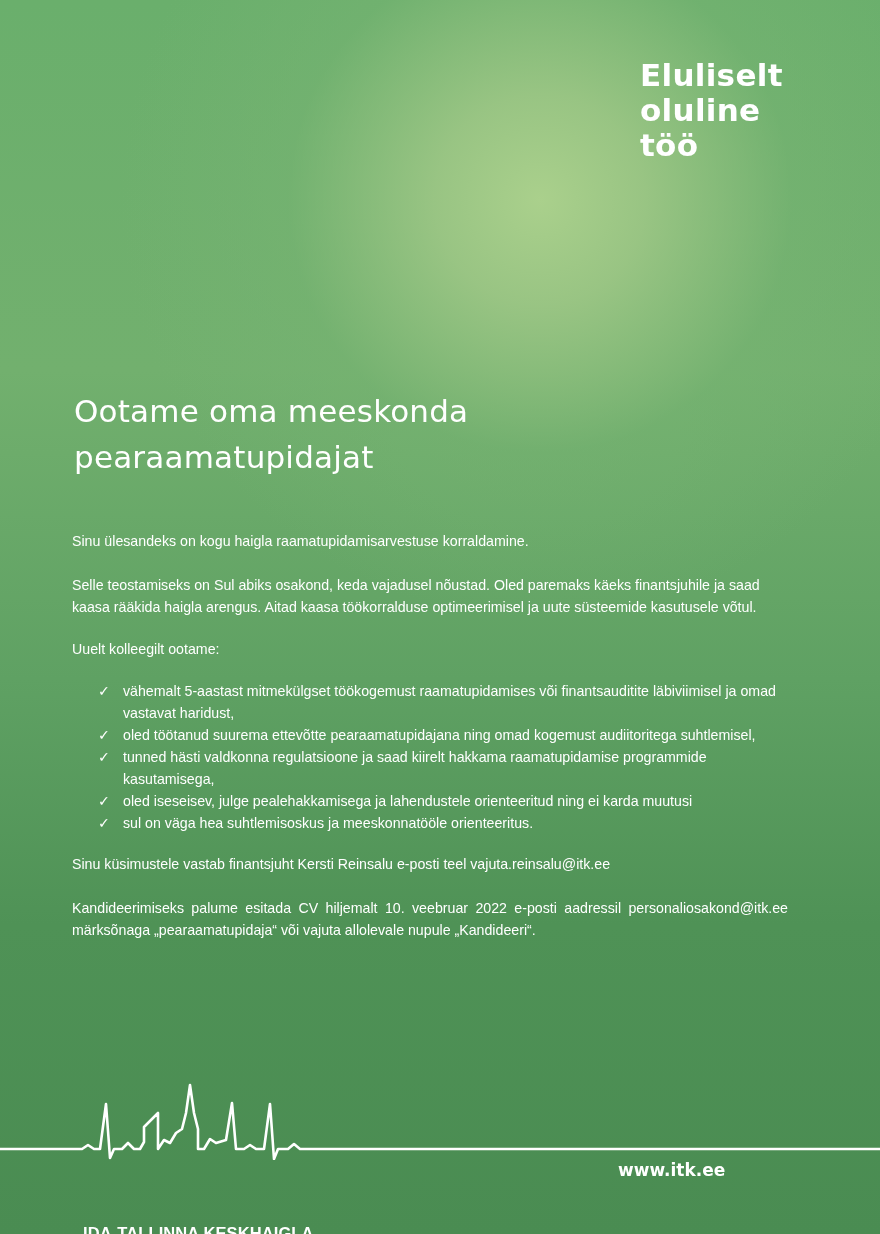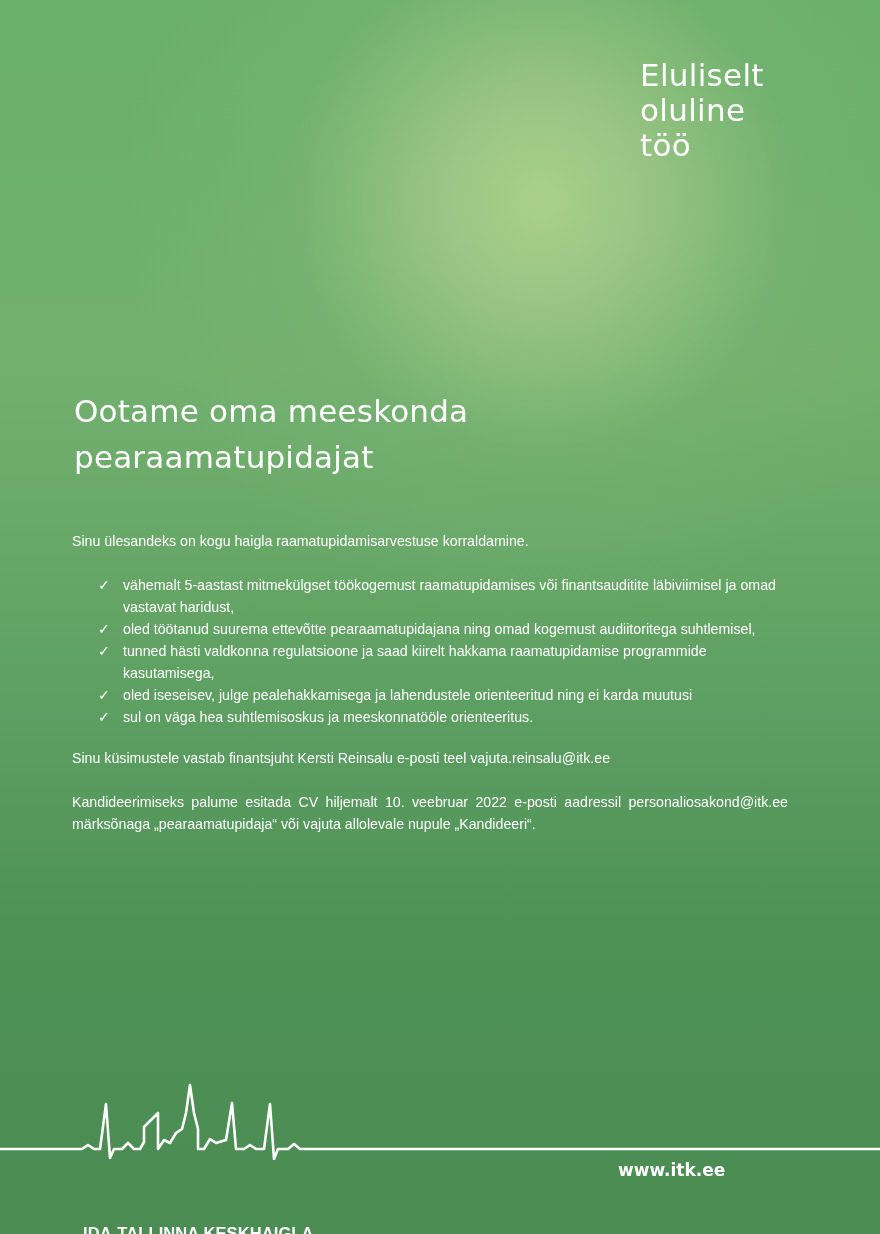--- a/index.html
+++ b/index.html
@@ -6,21 +6,21 @@
   body {
     width: 880px; height: 1234px; overflow: hidden; position: relative;
     font-family: "DejaVu Sans", sans-serif;
     color: #ffffff;
     background:
       radial-gradient(ellipse 420px 420px at 540px 200px, rgba(170,208,140,1) 0%, rgba(160,200,135,0.85) 25%, rgba(120,180,115,0.45) 60%, rgba(100,165,100,0) 100%),
       linear-gradient(180deg, #6aaf6c 0%, #72b06e 30%, #5fa163 55%, #4f9256 75%, #4a8c52 100%);
   }
   .tagline {
     position: absolute; left: 640px; top: 58px;
-    font-family: "DejaVu Sans", sans-serif; font-weight: normal;
+    font-family: "DejaVu Sans", sans-serif; font-weight: bold;
     font-size: 31px; line-height: 35px; letter-spacing: 0.3px;
   }
   .tagline div { white-space: nowrap; }
   .headline {
     position: absolute; left: 74px; top: 388px;
     font-family: "DejaVu Sans", sans-serif; font-weight: normal;
     font-size: 31px; line-height: 46px; letter-spacing: 0.2px;
   }
   .body {
     position: absolute; left: 72px; top: 530px; width: 716px;
@@ -57,20 +57,22 @@
   <div>töö</div>
 </div>
 
 <div class="headline">
   <div>Ootame oma meeskonda</div>
   <div>pearaamatupidajat</div>
 </div>
 
 <div class="body">
   <p class="p1">Sinu ülesandeks  on kogu haigla raamatupidamisarvestuse korraldamine.</p>
+  <p class="p2">Selle teostamiseks on Sul abiks osakond, keda vajadusel nõustad. Oled paremaks käeks finantsjuhile ja saad kaasa rääkida haigla arengus. Aitad kaasa töökorralduse optimeerimisel ja uute süsteemide kasutusele võtul.</p>
+  <p class="p3">Uuelt kolleegilt ootame:</p>
   <ul class="reqs">
     <li>
       <span class="check">✓</span>
       <span>vähemalt 5-aastast mitmekülgset töökogemust raamatupidamises või finantsauditite läbiviimisel ja omad vastavat haridust,</span>
     </li>
     <li>
       <span class="check">✓</span>
       <span>oled töötanud suurema ettevõtte pearaamatupidajana ning omad kogemust audiitoritega suhtlemisel,</span>
     </li>
     <li>

